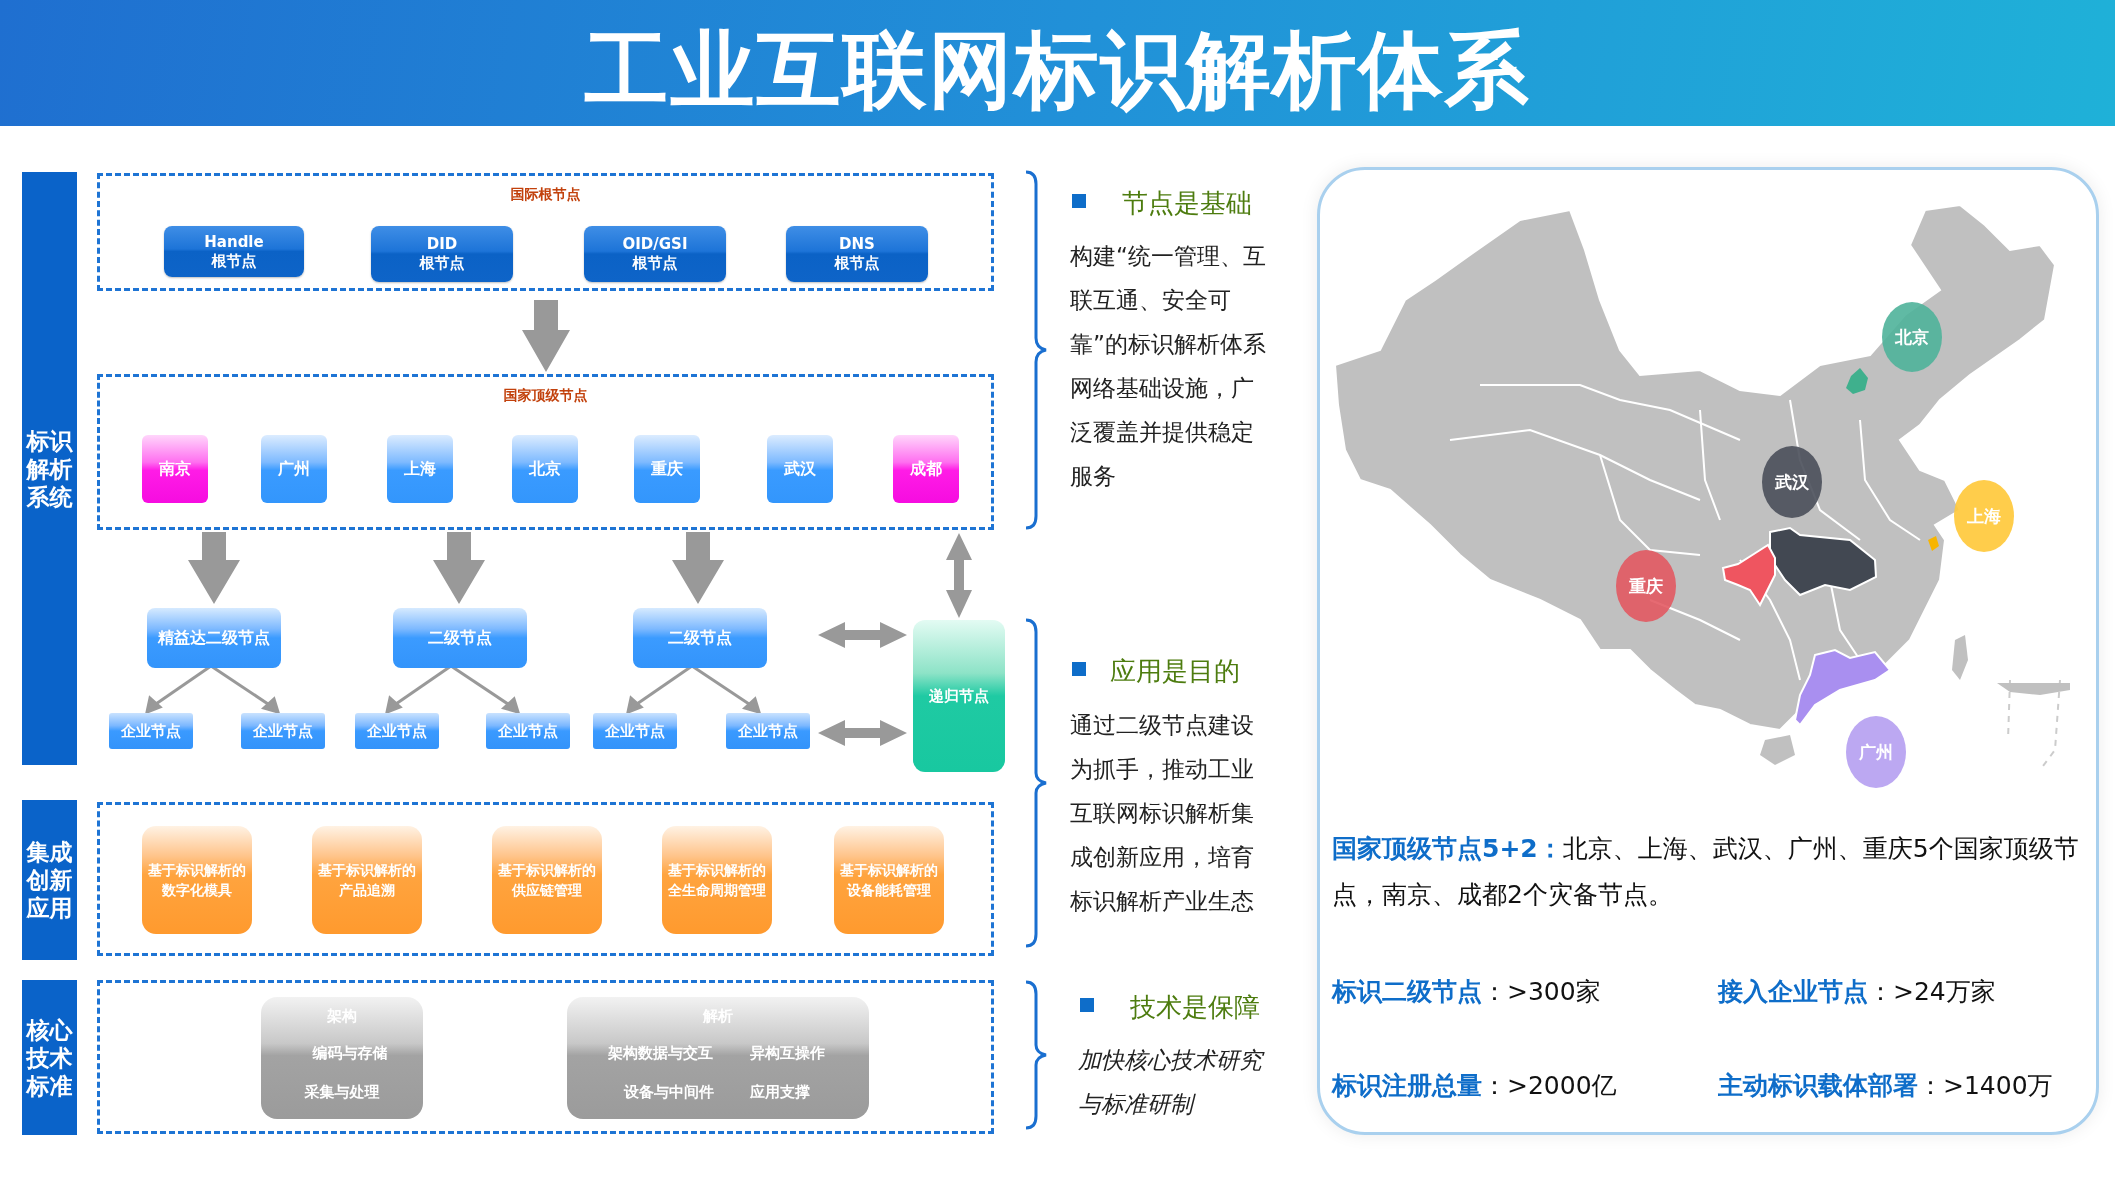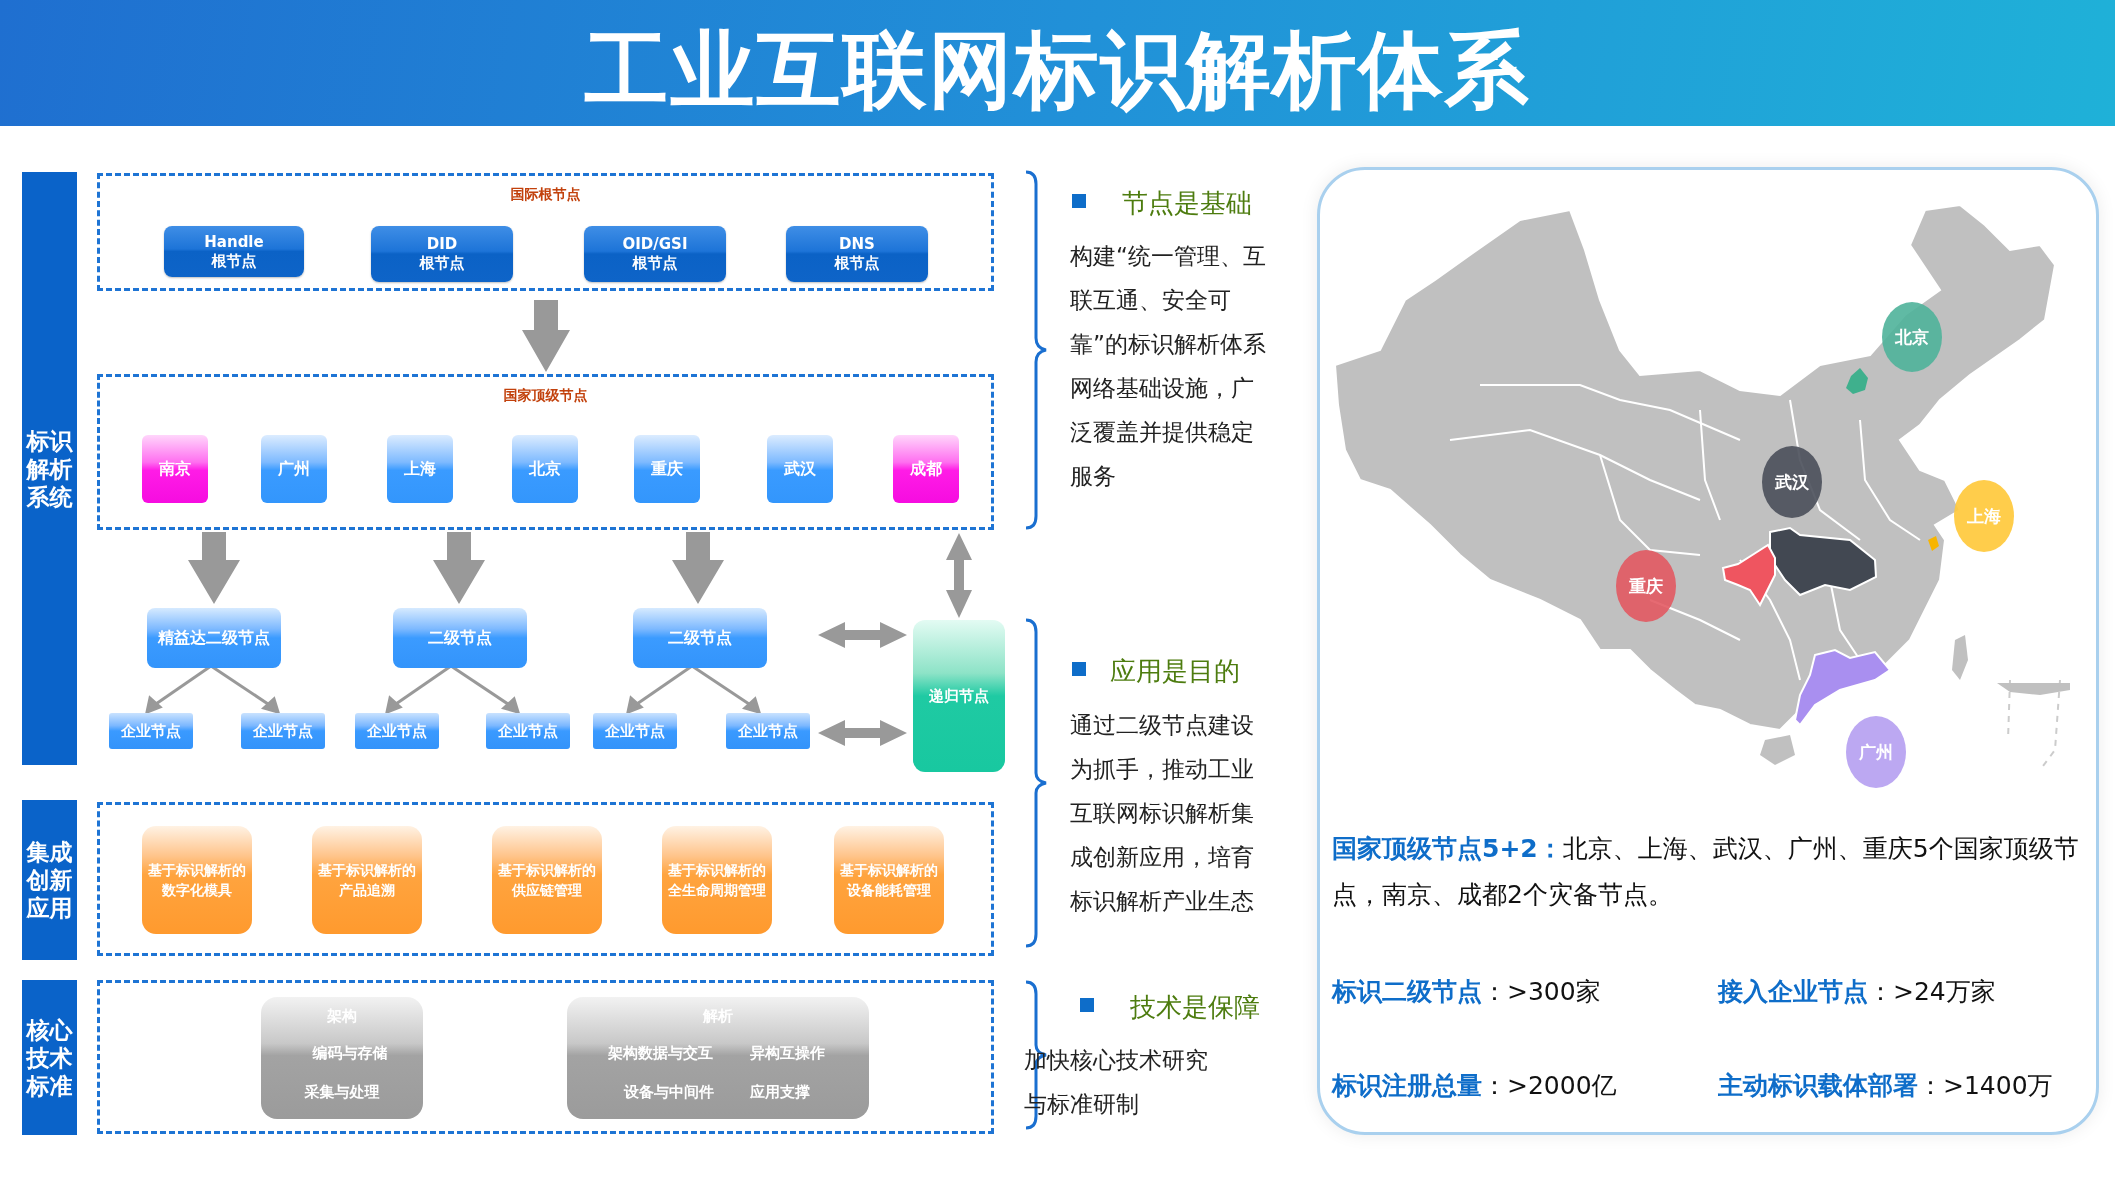--- a/index.html
+++ b/index.html
@@ -198,21 +198,21 @@
   <path d="M4,2 Q14,2 14,14 L14,65 Q14,73 24,75 Q14,77 14,85 L14,136 Q14,148 4,148" fill="none" stroke="#1a6fd0" stroke-width="3"></path>
 </svg>
 
 <div class="bullet-title" style="left:1072px;top:186px;"><span class="sq"></span><span>节点是基础</span></div>
 <div class="bullet-body" style="left:1070px;top:234px;">构建“统一管理、互联互通、安全可靠”的标识解析体系网络基础设施，广泛覆盖并提供稳定服务</div>
 
 <div class="bullet-title" style="left:1072px;top:654px;"><span class="sq" style="margin-right:24px;"></span><span>应用是目的</span></div>
 <div class="bullet-body" style="left:1070px;top:703px;">通过二级节点建设为抓手，推动工业互联网标识解析集成创新应用，培育标识解析产业生态</div>
 
 <div class="bullet-title" style="left:1080px;top:990px;"><span class="sq" style="margin-right:36px;"></span><span>技术是保障</span></div>
-<div class="bullet-body" style="left:1024px;top:1038px;">加快核心技术研究与标准研制</div>
+<div class="bullet-body" style="left:1078px;top:1038px;font-style:italic;">加快核心技术研究与标准研制</div>
 
 <div class="map-card"></div>
 
 <svg style="position:absolute;left:1320px;top:180px;" width="780" height="600">
 
   <path d="M15,185 L60,170 L85,120 L115,100 L150,75 L200,40 L250,30 L265,70 L280,120 L300,170 L320,195 L380,190 L420,210 L460,215 L500,185 L550,175 L585,135 L620,110 L590,65 L605,30 L640,25 L665,45 L690,70 L720,65 L735,85 L725,140 L700,160 L650,195 L620,220 L600,245 L580,260 L600,290 L625,300 L640,330 L615,345 L625,360 L620,400 L605,430 L590,460 L560,490 L520,505 L490,520 L460,550 L430,545 L400,530 L375,525 L355,510 L330,490 L310,470 L280,470 L260,440 L220,420 L170,400 L140,375 L110,345 L70,310 L40,300 L25,270 L18,225 Z" fill="#c0c0c0" stroke="#ffffff" stroke-width="2"></path>
 
   <path d="M635,460 L645,455 L648,480 L640,500 L632,490 Z" fill="#c0c0c0"></path>
 
   <path d="M445,560 L470,555 L475,575 L455,585 L440,575 Z" fill="#c0c0c0"></path>

